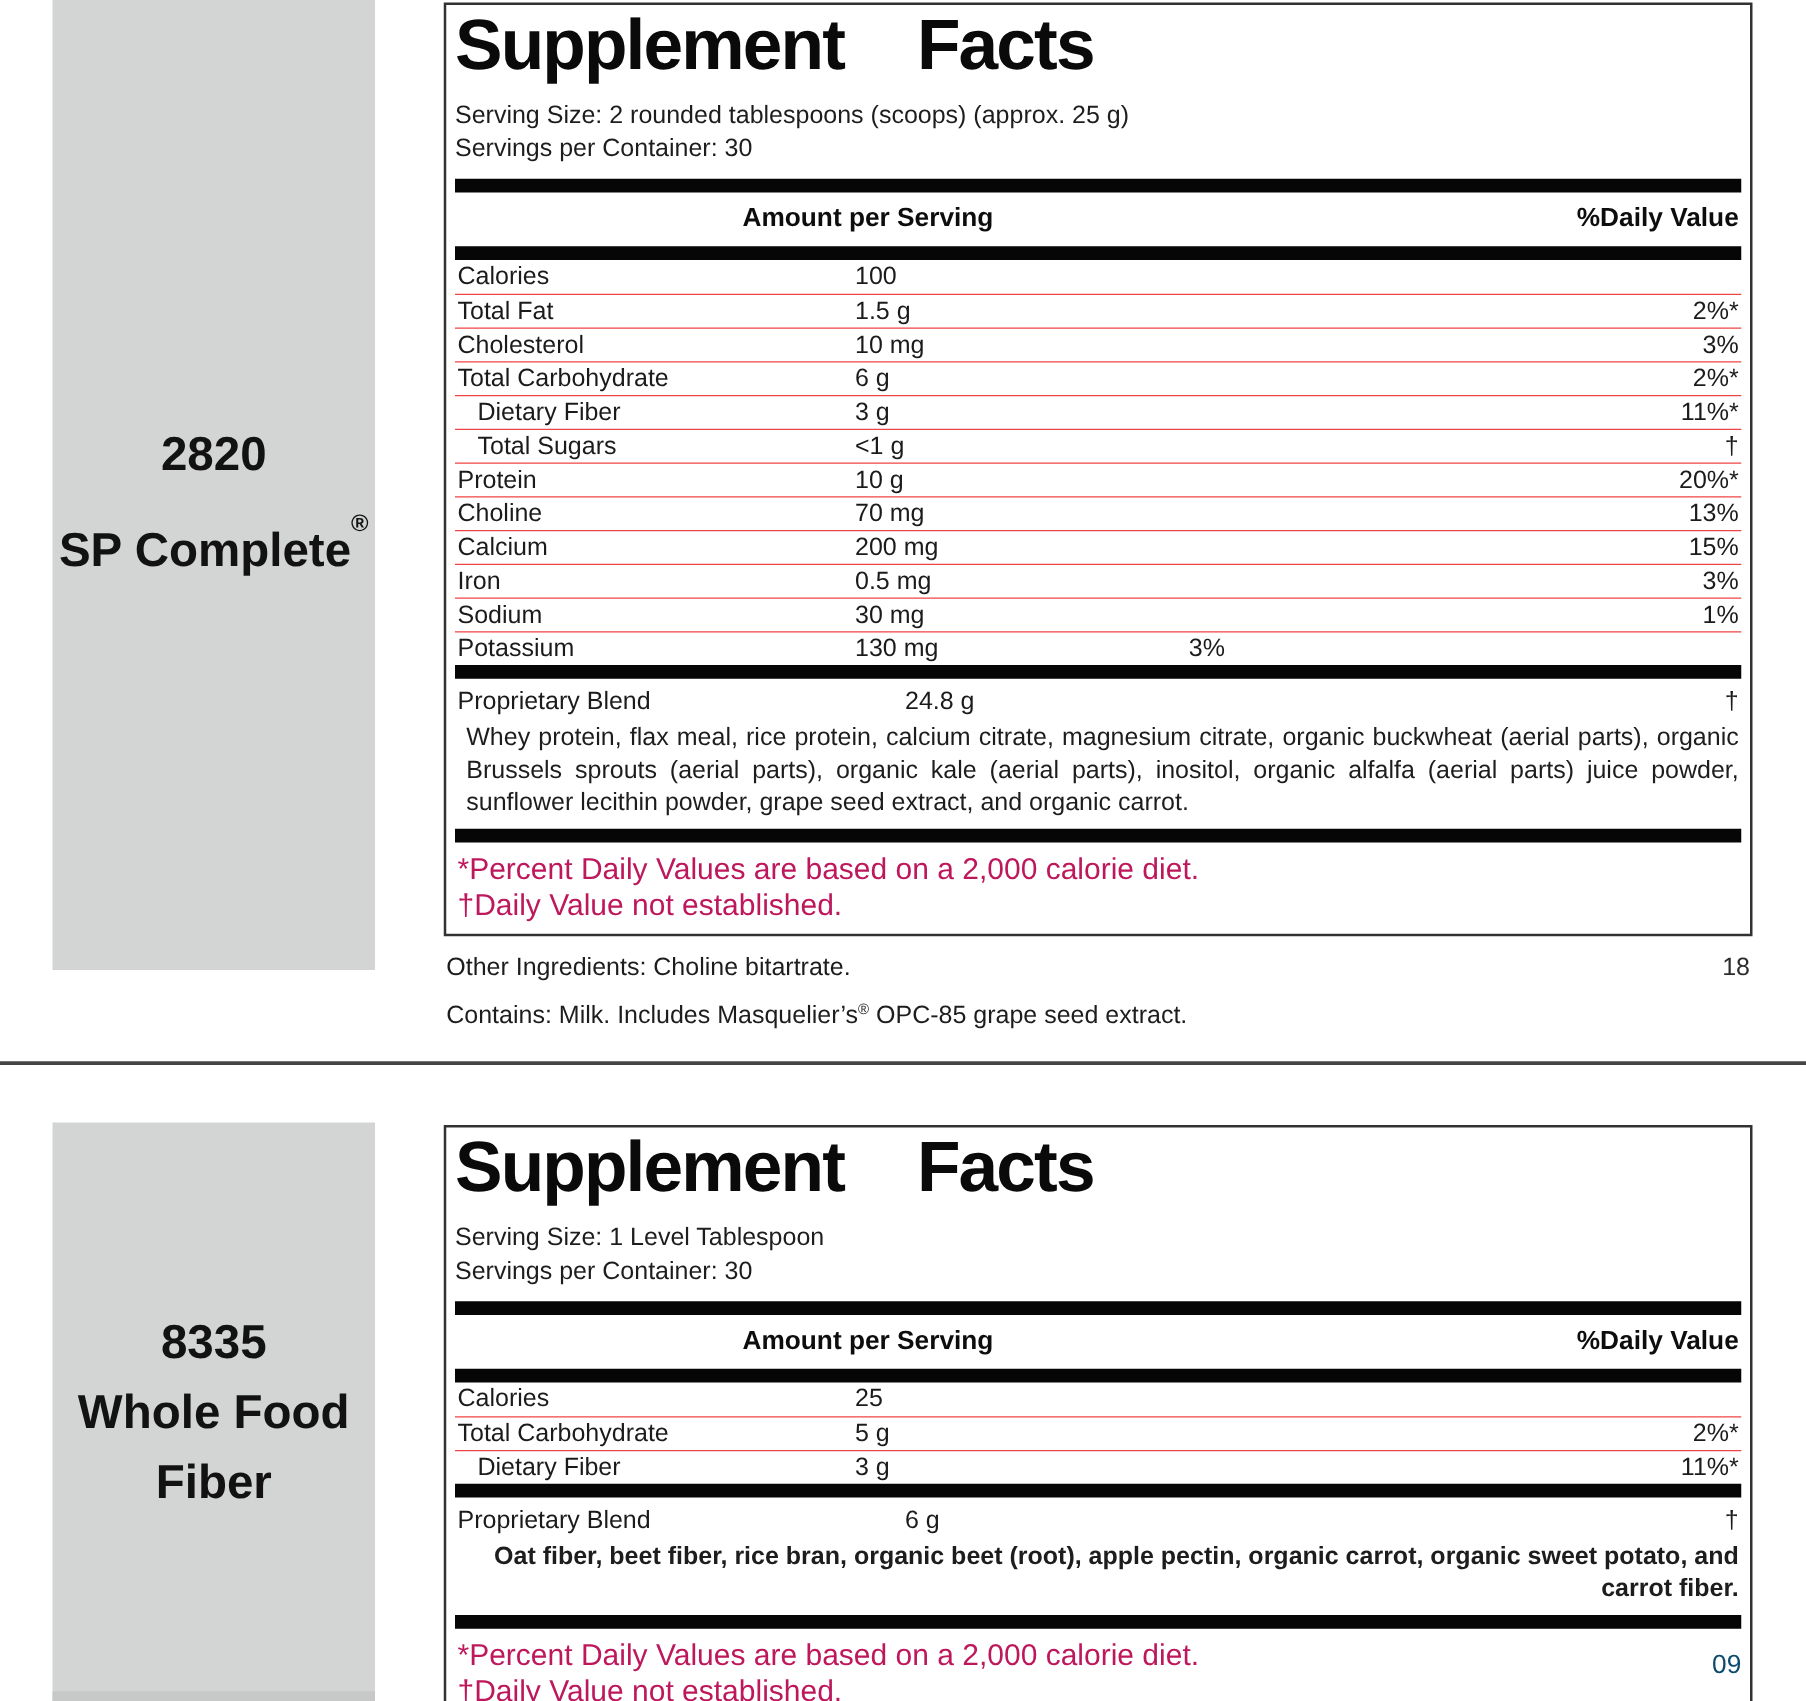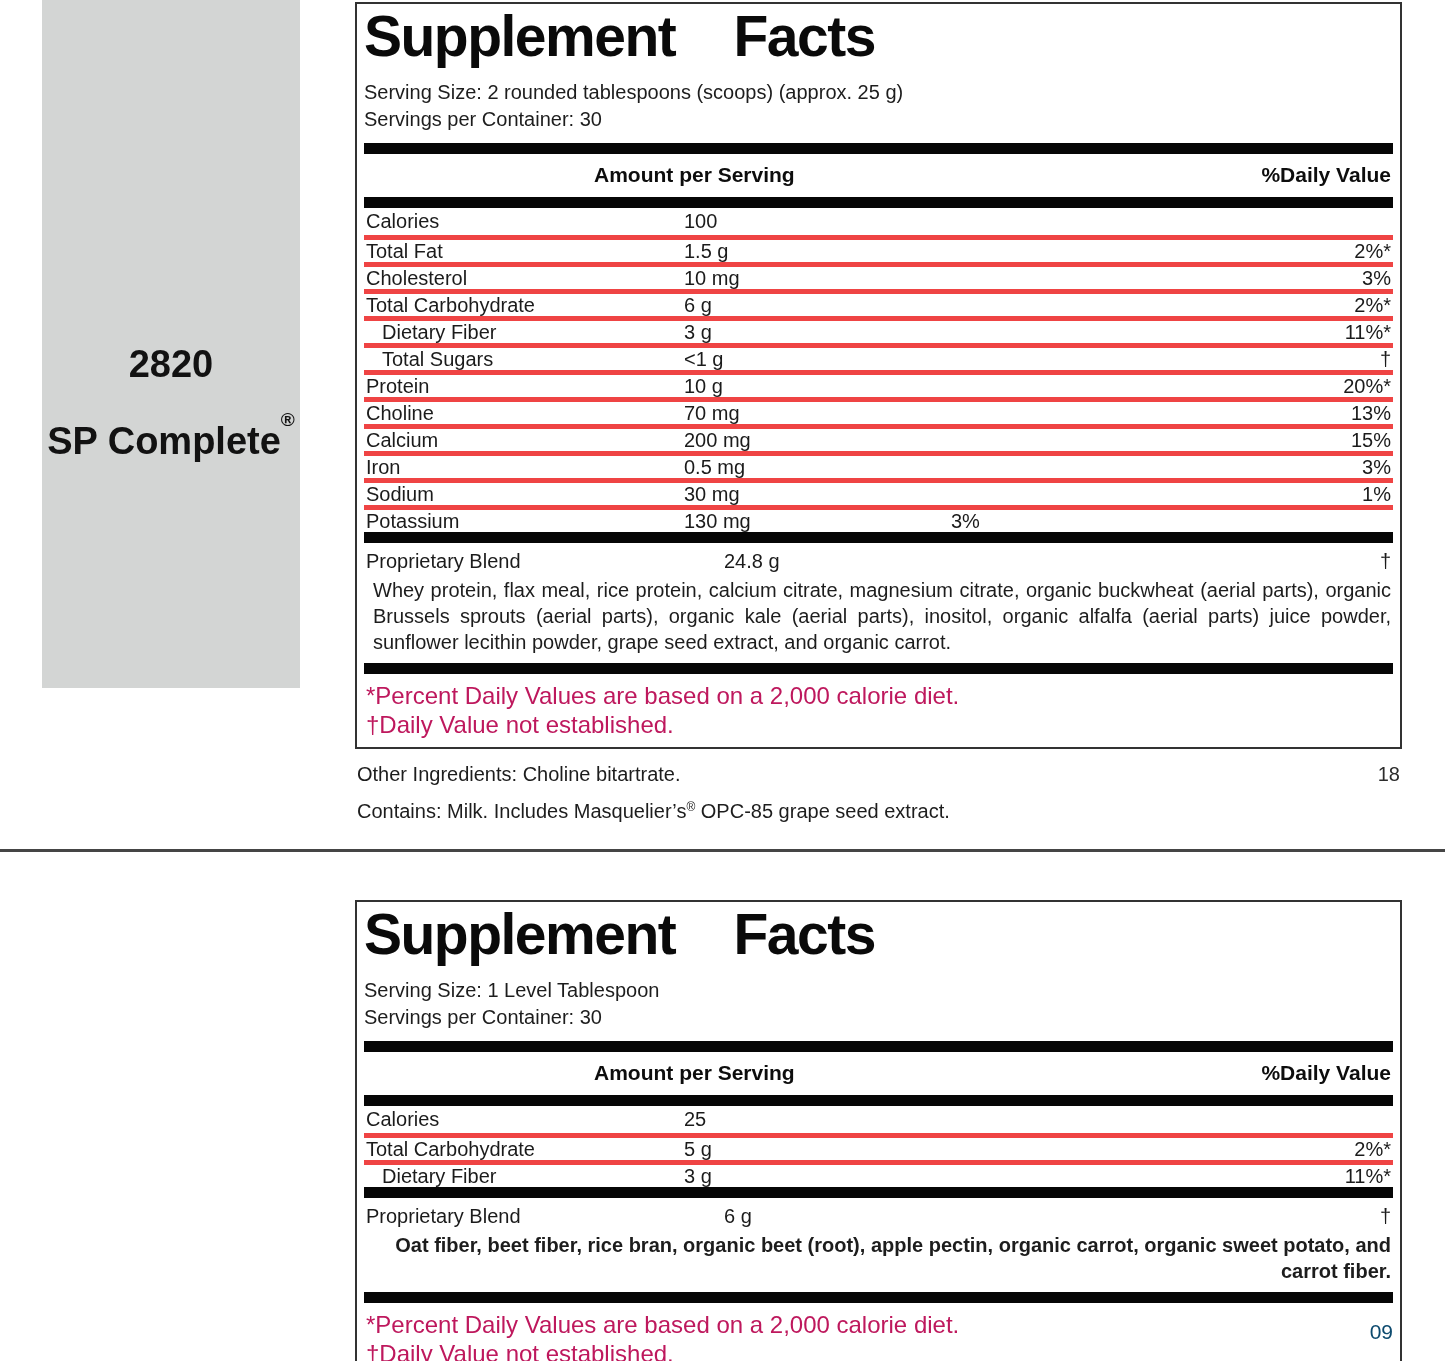--- a/index.html
+++ b/index.html
@@ -3,21 +3,21 @@
 <meta charset="utf-8">
 <style>
   html,body{margin:0;padding:0;background:#ffffff;}
   *{box-sizing:border-box;}
   .page{
     position:relative;width:1445px;height:1361px;background:#ffffff;
     font-family:"Liberation Sans","DejaVu Sans",sans-serif;color:#161616;overflow:hidden;
   }
   
   .side-box{position:absolute;left:42px;width:258px;background:#d3d5d4;}
-  .side-box.top{top:0;height:688px;}
+  .side-box.top{top:0;height:776px;}
   .side-box.bottom{top:898px;height:463px;}
   .side-strip{position:absolute;left:0;bottom:0;width:100%;height:8px;background:#c6c9c8;}
   .side-inner{position:absolute;left:0;width:100%;text-align:center;font-weight:700;
     font-size:38px;line-height:56px;color:#121212;}
   .side-inner.top{top:336px;}
   .side-inner.bottom{top:148px;}
   .side-inner sup{font-size:19px;vertical-align:28px;font-weight:700;}
   
   .facts-col{position:absolute;left:355px;width:1047px;}
   .facts-col.top{top:2px;}
@@ -26,21 +26,21 @@
   .ftitle{margin:1px 0 0 0;font-size:57px;line-height:62px;font-weight:700;
     letter-spacing:-1.5px;word-spacing:44px;color:#0a0a0a;}
   .serv{font-size:20px;line-height:27px;margin-top:12px;color:#1d1d1d;}
   .bar{height:11px;background:#060606;margin-top:10px;}
   .bar.tight{margin-top:0;}
   .hdr-row{display:flex;align-items:center;font-weight:700;font-size:21px;padding:9px 2px 10px 2px;color:#0d0d0d;}
   .hdr-amt{margin-left:228px;}
   .hdr-dv{margin-left:auto;}
   .rows-block{}
   .nrow{display:flex;align-items:center;height:27px;font-size:20px;color:#1b1b1b;padding:1px 2px;}
-  .nrow + .nrow{border-top:5px solid #ef4444;}
+  .nrow + .nrow{border-top:1px solid #ef4444;}
   .r-label{width:318px;}
   .nrow.indent .r-label{padding-left:16px;}
   .r-amount{width:267px;}
   .r-dv{margin-left:auto;}
   .nrow .r-dv.mid{margin-left:0;}
   .blend-row{display:flex;align-items:center;font-size:20px;padding:7px 2px 1px 2px;color:#1b1b1b;gap:40px;}
   .blend-ing{font-size:20px;line-height:26px;padding:3px 2px 8px 9px;text-align:justify;color:#1d1d1d;}
   .foot{font-size:24px;line-height:26px;padding:6px 2px 9px 2px;color:#be185d;}
   .foot div{margin-top:3px;}
   .below-row{display:flex;font-size:20px;margin-top:14px;padding:0 2px;color:#1d1d1d;}
@@ -150,20 +150,28 @@
     </div>
     <div class="below-row">
       <span>Other Ingredients: Choline bitartrate.</span>
       <span class="pgnum">18</span>
     </div>
     <div class="contains-row"><span>Contains: Milk. Includes Masquelier’s</span><sup>®</sup><span> OPC-85 grape seed extract.</span></div>
   </div>
 
   <div class="section-divider"></div>
 
+  <div class="side-box bottom">
+    <div class="side-inner bottom">
+      <div>8335</div>
+      <div>Whole Food</div>
+      <div>Fiber</div>
+    </div>
+    <div class="side-strip"></div>
+  </div>
 
   <div class="facts-col bottom">
     <div class="fbox">
       <h1 class="ftitle">Supplement Facts</h1>
       <div class="serv">Serving Size: 1 Level Tablespoon</div>
       <div class="serv" style="margin-top:0;">Servings per Container: 30</div>
       <div class="bar"></div>
       <div class="hdr-row">
         <span class="hdr-amt">Amount per Serving</span>
         <span class="hdr-dv">%Daily Value</span>

